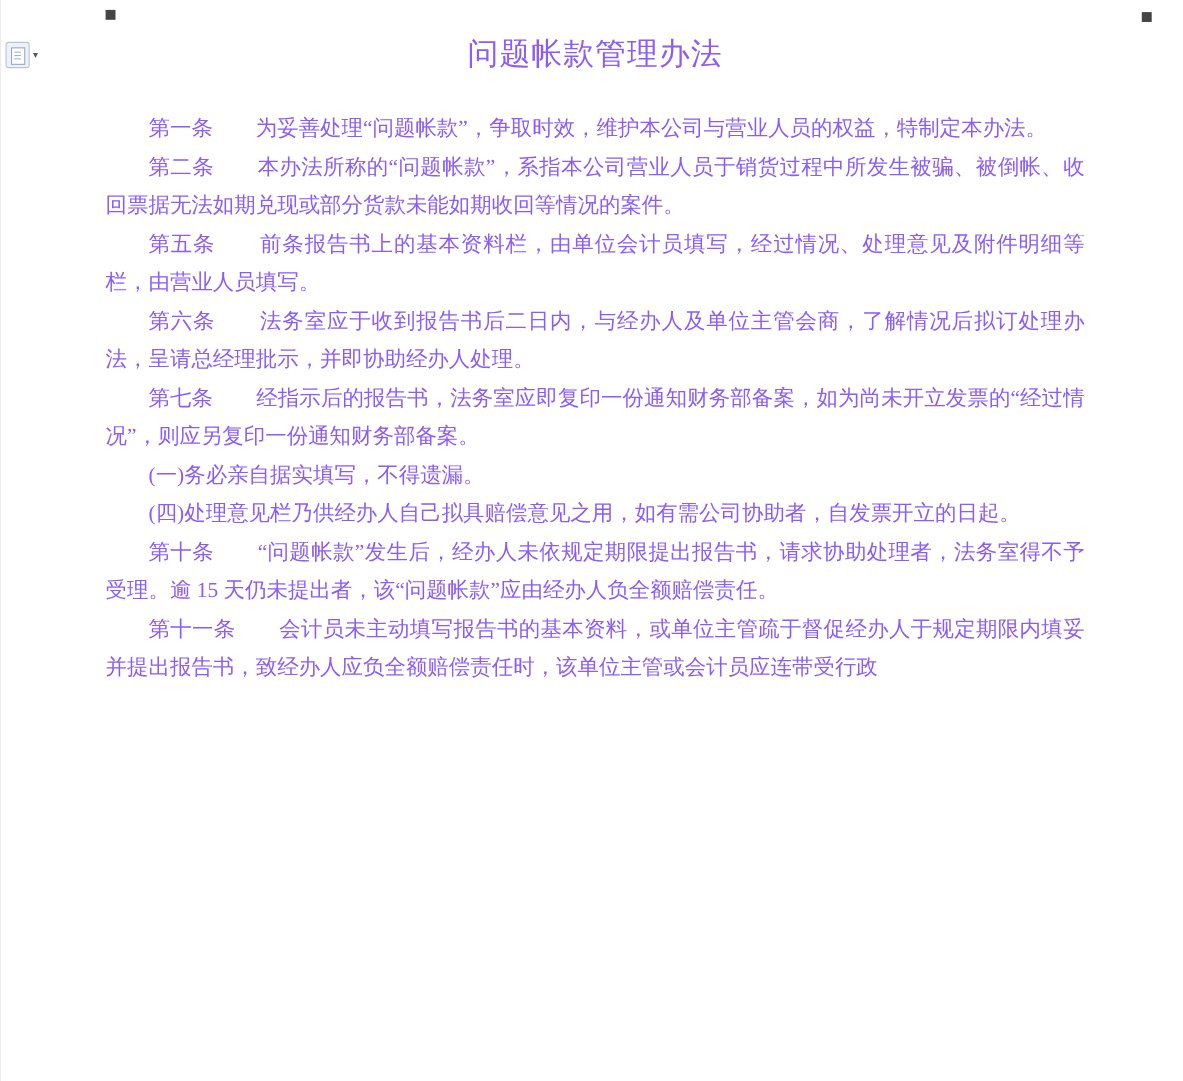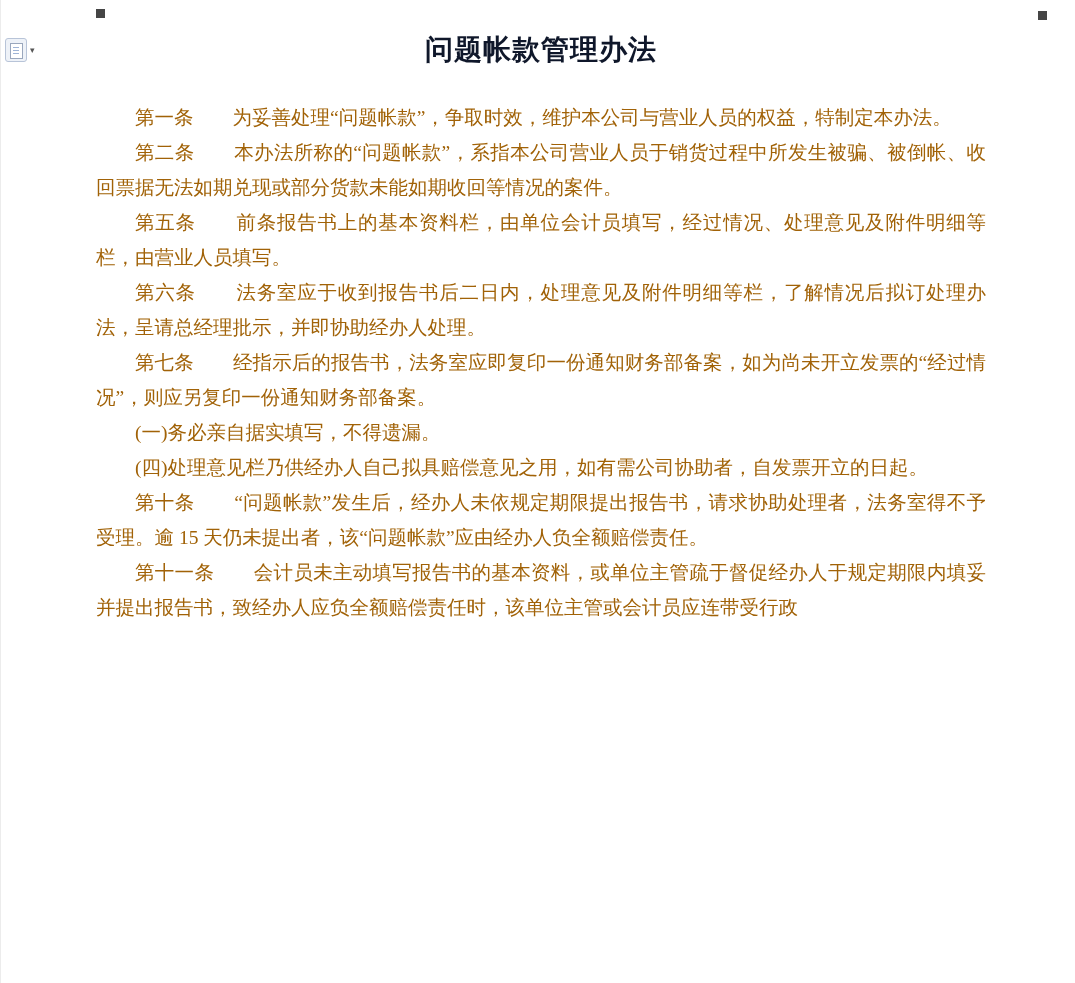--- a/index.html
+++ b/index.html
@@ -69,30 +69,30 @@
   .page {
     position: absolute;
     left: 95px;
     top: 34px;
     width: 890px;
   }
   .doc-title {
     margin: 0 0 34px 0;
     font-size: 28px;
     line-height: 32px;
-    font-weight: bold;
+    font-weight: normal;
     text-align: center;
     letter-spacing: 1px;
-    color: #0f172a;
+    color: #8b5cf6;
   }
   .para {
     margin: 0;
     font-size: 19.5px;
     line-height: 35px;
-    color: #a16207;
+    color: #8b5cf6;
     text-indent: 2em;
     text-align: justify;
     text-justify: inter-ideograph;
     word-break: break-all;
   }
 </style>
 </head>
 <body>
 
 <div class="screen">
@@ -110,21 +110,21 @@
 
   <div class="corner-mark left"></div>
   <div class="corner-mark right"></div>
 
   <div class="page">
     <h1 class="doc-title">问题帐款管理办法</h1>
     <div>
         <p class="para">第一条　　为妥善处理“问题帐款”，争取时效，维护本公司与营业人员的权益，特制定本办法。</p>
         <p class="para">第二条　　本办法所称的“问题帐款”，系指本公司营业人员于销货过程中所发生被骗、被倒帐、收回票据无法如期兑现或部分货款未能如期收回等情况的案件。</p>
         <p class="para">第五条　　前条报告书上的基本资料栏，由单位会计员填写，经过情况、处理意见及附件明细等栏，由营业人员填写。</p>
-        <p class="para">第六条　　法务室应于收到报告书后二日内，处理意见及附件明细等栏，了解情况后拟订处理办法，呈请总经理批示，并即协助经办人处理。</p>
+        <p class="para">第六条　　法务室应于收到报告书后二日内，与经办人及单位主管会商，了解情况后拟订处理办法，呈请总经理批示，并即协助经办人处理。</p>
         <p class="para">第七条　　经指示后的报告书，法务室应即复印一份通知财务部备案，如为尚未开立发票的“经过情况”，则应另复印一份通知财务部备案。</p>
         <p class="para">(一)务必亲自据实填写，不得遗漏。</p>
         <p class="para">(四)处理意见栏乃供经办人自己拟具赔偿意见之用，如有需公司协助者，自发票开立的日起。</p>
         <p class="para">第十条　　“问题帐款”发生后，经办人未依规定期限提出报告书，请求协助处理者，法务室得不予受理。逾 15 天仍未提出者，该“问题帐款”应由经办人负全额赔偿责任。</p>
         <p class="para">第十一条　　会计员未主动填写报告书的基本资料，或单位主管疏于督促经办人于规定期限内填妥并提出报告书，致经办人应负全额赔偿责任时，该单位主管或会计员应连带受行政</p>
       </div>
   </div>
 
 </div>
 

